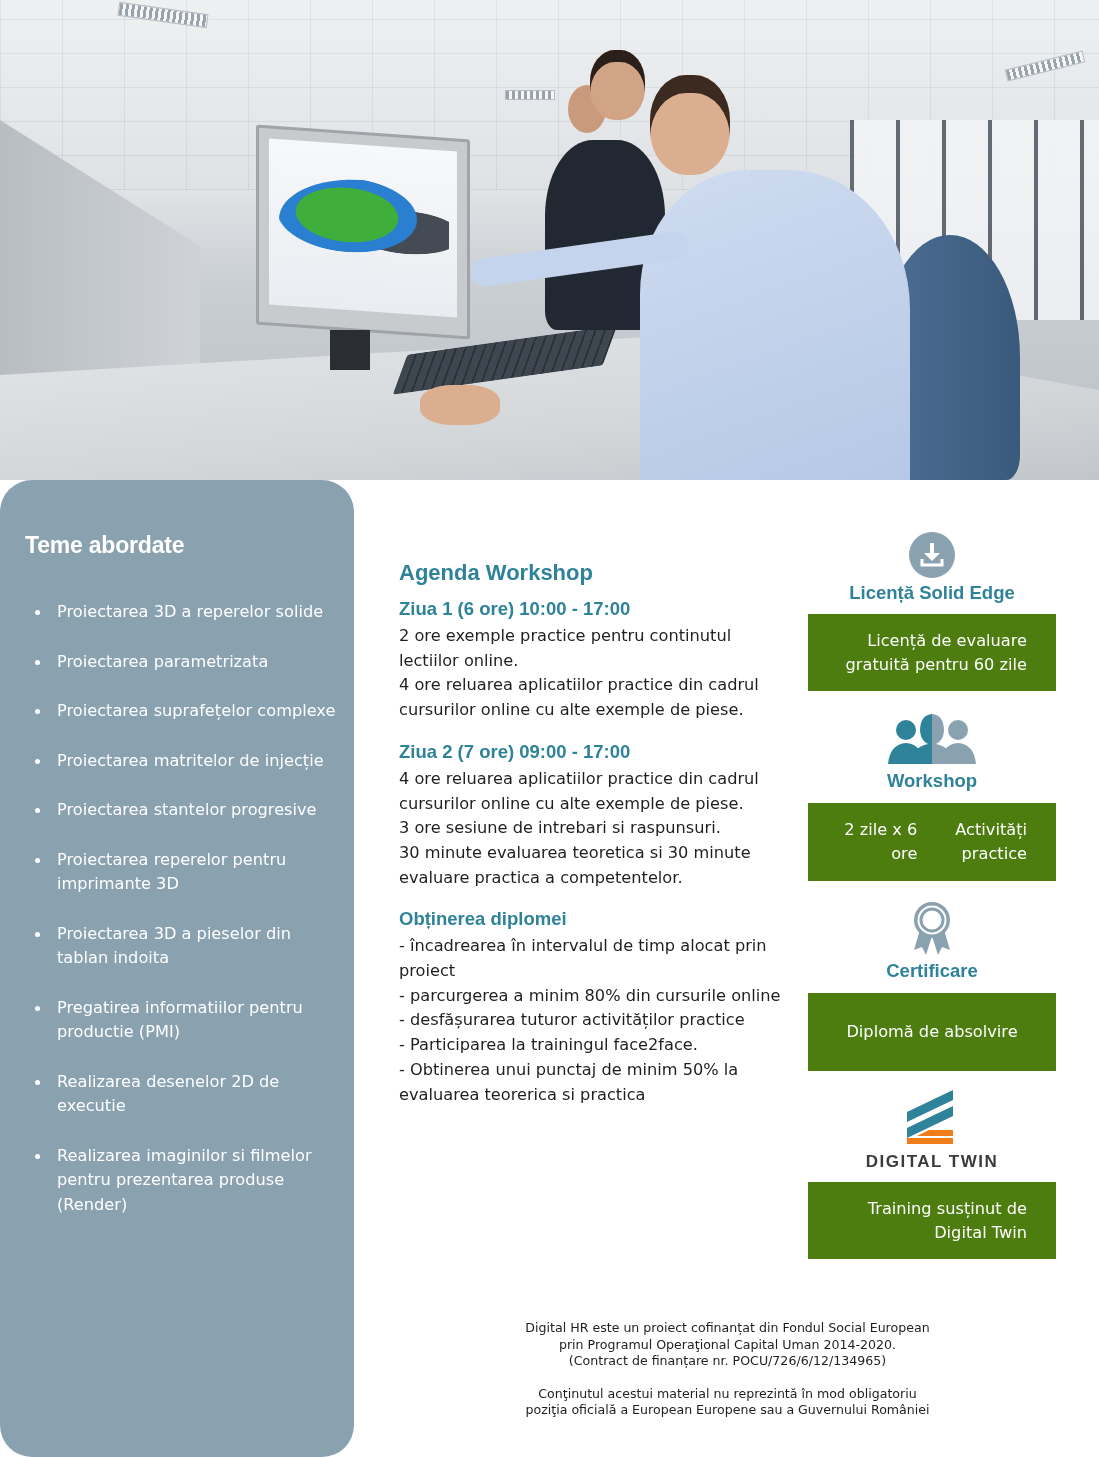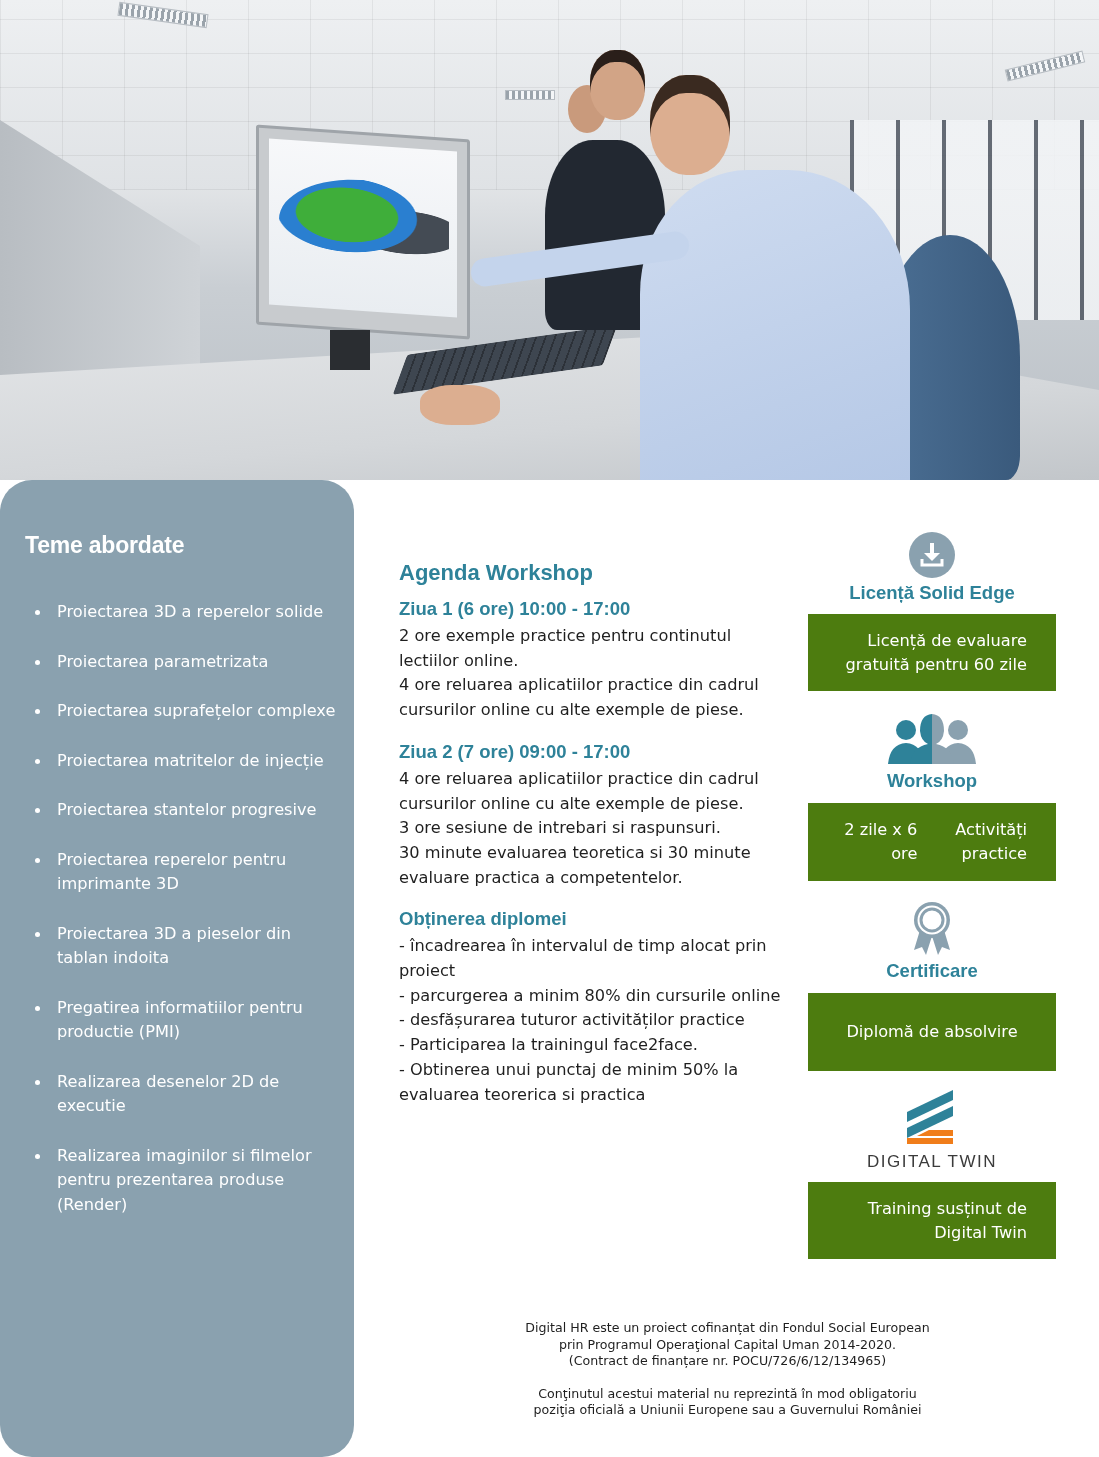--- a/index.html
+++ b/index.html
@@ -180,28 +180,28 @@
     <div class="box" style="top:93px;height:78px">Diplomă de absolvire</div>
   </div>
 
   <div class="feature" style="top:562px">
     <svg class="icon" style="top:0" width="50" height="54" viewBox="0 0 50 54">
       <polygon points="0,22 46,0 46,10 0,32" fill="#2e8299"></polygon>
       <polygon points="0,38 46,16 46,26 0,48" fill="#2e8299"></polygon>
       <polygon points="22,40 46,40 46,46 10,46" fill="#f07d1a"></polygon>
       <rect x="0" y="48" width="46" height="6" fill="#f07d1a"></rect>
     </svg>
-    <div class="title" style="top:62px;color:#3b3b3b;font-weight:400;font-size:17px;letter-spacing:1.5px">DIGITAL TWIN</div>
+    <div class="title" style="top:62px;color:#3b3b3b;font-weight:700;font-size:17px;letter-spacing:1.5px">DIGITAL TWIN</div>
     <div class="box" style="top:92px;height:77px">Training susținut de Digital Twin</div>
   </div>
 </section>
 
 <footer class="footnote">
   <p>
     <span>Digital HR este un proiect cofinanțat din Fondul Social European</span><br>
     <span>prin Programul Operaţional Capital Uman 2014-2020.</span><br>
     <span>(Contract de finanțare nr. POCU/726/6/12/134965)</span>
   </p>
   <p>
     <span>Conţinutul acestui material nu reprezintă în mod obligatoriu</span><br>
-    <span>poziţia oficială a Uniunii Europene sau a Guvernului României</span>
+    <span>poziţia oficială a European Europene sau a Guvernului României</span>
   </p>
 </footer>
 
 </body></html>

